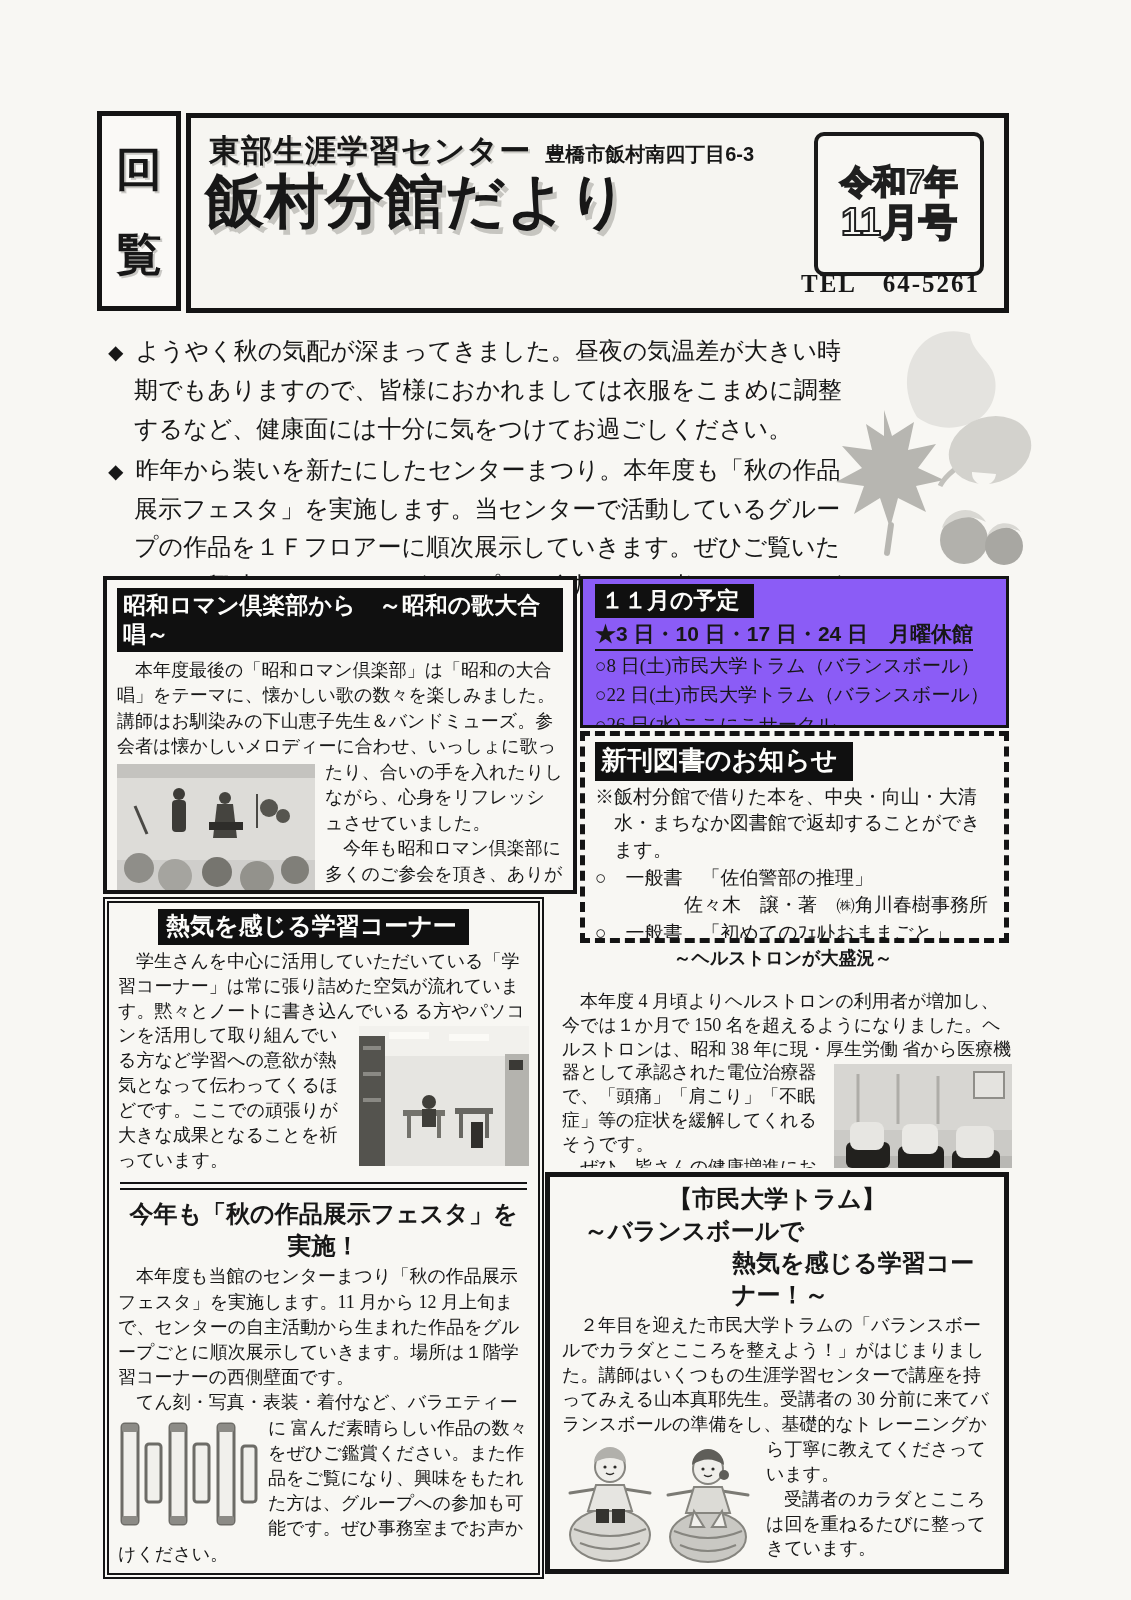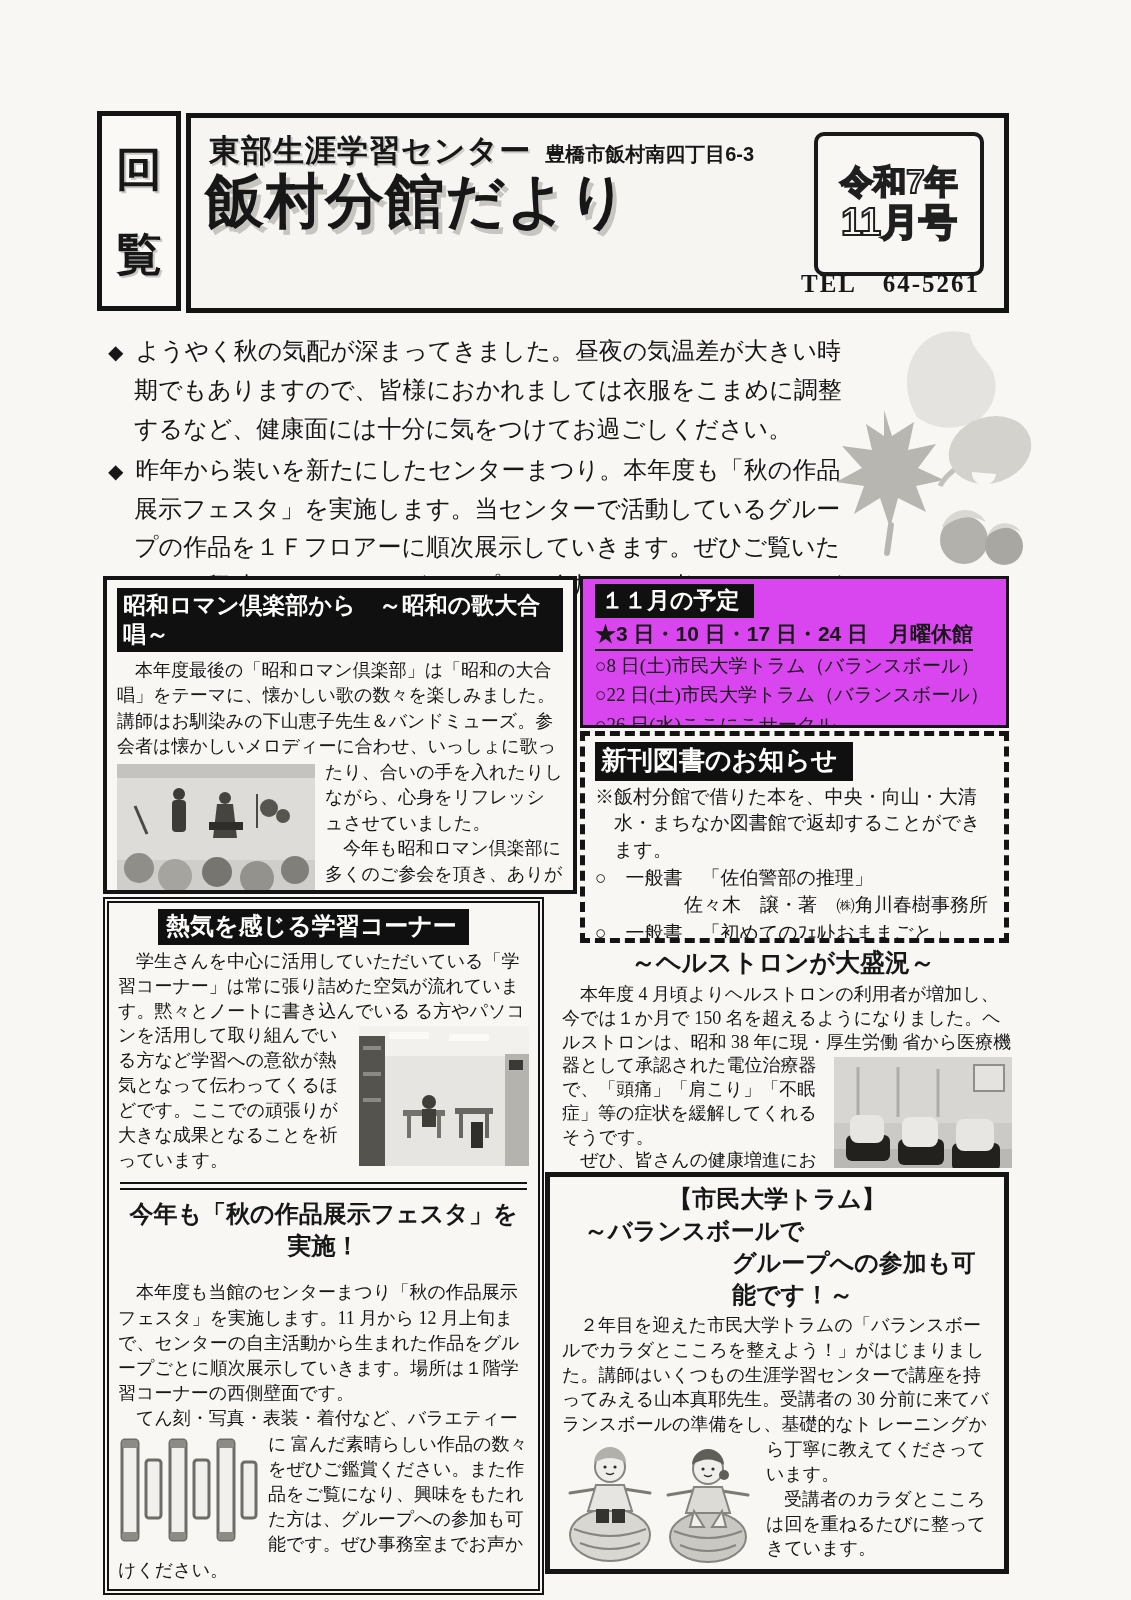--- a/index.html
+++ b/index.html
@@ -30,46 +30,46 @@
   .blackbar{background:#101010;color:#fdfdfb;font-family:"Liberation Sans",sans-serif;font-weight:900;display:inline-block;line-height:1.25;}
   .photo{display:block;background:#d6d5d1;}
 
   
   .boxA{position:absolute;left:103px;top:576px;width:474px;height:318px;border:4px solid #141414;box-sizing:border-box;padding:8px 10px;overflow:hidden;background:#f8f7f3;}
   .boxA .blackbar{font-size:23px;width:100%;box-sizing:border-box;padding:3px 6px;}
   .boxA .body{margin-top:6px;font-size:18px;line-height:1.42;}
   .photoA{float:left;width:198px;height:130px;margin:4px 10px 0 0;}
 
   
-  .boxB{position:absolute;left:580px;top:576px;width:429px;height:152px;border:3px solid #141414;box-sizing:border-box;padding:5px 12px;overflow:hidden;background:#d946ef;}
+  .boxB{position:absolute;left:580px;top:576px;width:429px;height:152px;border:3px solid #141414;box-sizing:border-box;padding:5px 12px;overflow:hidden;background:#8b5cf6;}
   .boxB .blackbar{font-size:23px;padding:2px 14px 3px 6px;}
   .closed-line{font-family:"Liberation Sans",sans-serif;font-size:21px;font-weight:900;border-bottom:2px solid #141414;display:inline-block;margin-top:2px;padding-bottom:1px;}
   .sched-item{font-size:19px;line-height:1.55;white-space:nowrap;}
 
   
   .boxC{position:absolute;left:580px;top:731px;width:429px;height:212px;border:5px dashed #141414;box-sizing:border-box;padding:6px 10px;overflow:hidden;background:#f8f7f3;}
   .boxC .blackbar{font-size:26px;padding:2px 16px 4px 6px;}
   .boxC .note{font-size:19px;line-height:1.4;margin-top:3px;padding-left:19px;text-indent:-19px;}
   .book-line1{font-size:19px;line-height:1.4;margin-top:2px;}
   .book-line2{font-size:19px;line-height:1.4;text-align:right;padding-right:6px;}
 
   
   .boxD{position:absolute;left:103px;top:897px;width:441px;min-height:578px;border:6px double #141414;box-sizing:border-box;padding:6px 9px;background:#f8f7f3;}
   .boxD .blackbar{font-size:24px;padding:2px 12px 4px 8px;margin-left:40px;}
   .sc-body{margin-top:4px;font-size:18px;line-height:1.38;}
   .photoSC{float:right;width:170px;height:140px;margin:3px 0 2px 8px;}
   .divider{height:4px;border-top:2px solid #141414;border-bottom:2px solid #141414;margin:10px 2px 8px 2px;}
-  .festa-title{font-family:"Liberation Sans",sans-serif;font-size:24px;font-weight:900;text-align:center;margin:2px 0 18px 0;}
+  .festa-title{font-family:"Liberation Sans",sans-serif;font-size:24px;font-weight:900;text-align:center;margin:2px 0 2px 0;}
   .festa-body{font-size:18px;line-height:1.4;}
   .festa-body p{margin:0;}
   .illoScroll{float:left;width:140px;height:110px;margin:4px 10px 2px 0;}
 
   
   .secE{position:absolute;left:554px;top:946px;width:458px;height:222px;overflow:hidden;}
-  .he-title{font-family:Liberation Serif, serif;font-size:25px;font-weight:900;text-align:center;margin:0 0 4px 0;}
+  .he-title{font-family:Liberation Serif, serif;font-size:18px;font-weight:900;text-align:center;margin:0 0 20px 0;}
   .he-body{font-size:18px;line-height:1.32;margin-left:8px;}
   .photoHE{float:right;width:178px;height:128px;margin:3px 0 0 7px;}
 
   
   .boxF{position:absolute;left:545px;top:1172px;width:464px;min-height:308px;border:5px solid #141414;box-sizing:border-box;padding:6px 12px;background:#f8f7f3;}
   .tram-t1{font-family:"Liberation Sans",sans-serif;font-size:24px;font-weight:900;text-align:center;margin:0;}
   .tram-t2{font-family:"Liberation Sans",sans-serif;font-size:24px;font-weight:900;margin:0 0 0 22px;}
   .tram-t3{font-family:"Liberation Sans",sans-serif;font-size:24px;font-weight:900;margin:0 0 2px 170px;}
   .tram-body{font-size:18px;line-height:1.38;}
   .illoKids{float:left;width:196px;height:122px;margin:4px 8px 0 0;}
@@ -247,21 +247,21 @@
           <circle cx="160" cy="122" r="4" fill="#141414"></circle>
       </svg>
       <span>省から医療機器として承認された電位治療器で、「頭痛」「肩こり」「不眠症」等の症状を緩解してくれるそうです。</span><br>
       <span>　ぜひ、皆さんの健康増進にお役立てください。</span>
     </div>
   </div>
 
   <div class="boxF">
     <p class="tram-t1">【市民大学トラム】</p>
     <p class="tram-t2">～バランスボールで</p>
-    <p class="tram-t3">グループへの参加も可能です！～</p>
+    <p class="tram-t3">熱気を感じる学習コーナー！～</p>
     <div class="tram-body">
       <span>　２年目を迎えた市民大学トラムの「バランスボールでカラダとこころを整えよう！」がはじまりました。講師はいくつもの生涯学習センターで講座を持ってみえる山本真耶先生。受講者の 30 分前に来てバランスボールの準備をし、基礎的なト</span>
       <svg class="illoKids" viewBox="0 0 196 122">
         <g stroke="#86857f" stroke-width="2" fill="none">
           <ellipse cx="48" cy="94" rx="40" ry="26" fill="#d8d7d2"></ellipse>
           <path d="M12,88 q36,14 72,0 M18,102 q30,12 60,0"></path>
           <ellipse cx="146" cy="96" rx="38" ry="25" fill="#c9c8c3"></ellipse>
           <path d="M112,90 q34,14 68,0 M118,104 q28,12 56,0"></path>
         </g>
         <g stroke="#7b7a74" stroke-width="3" stroke-linecap="round">

